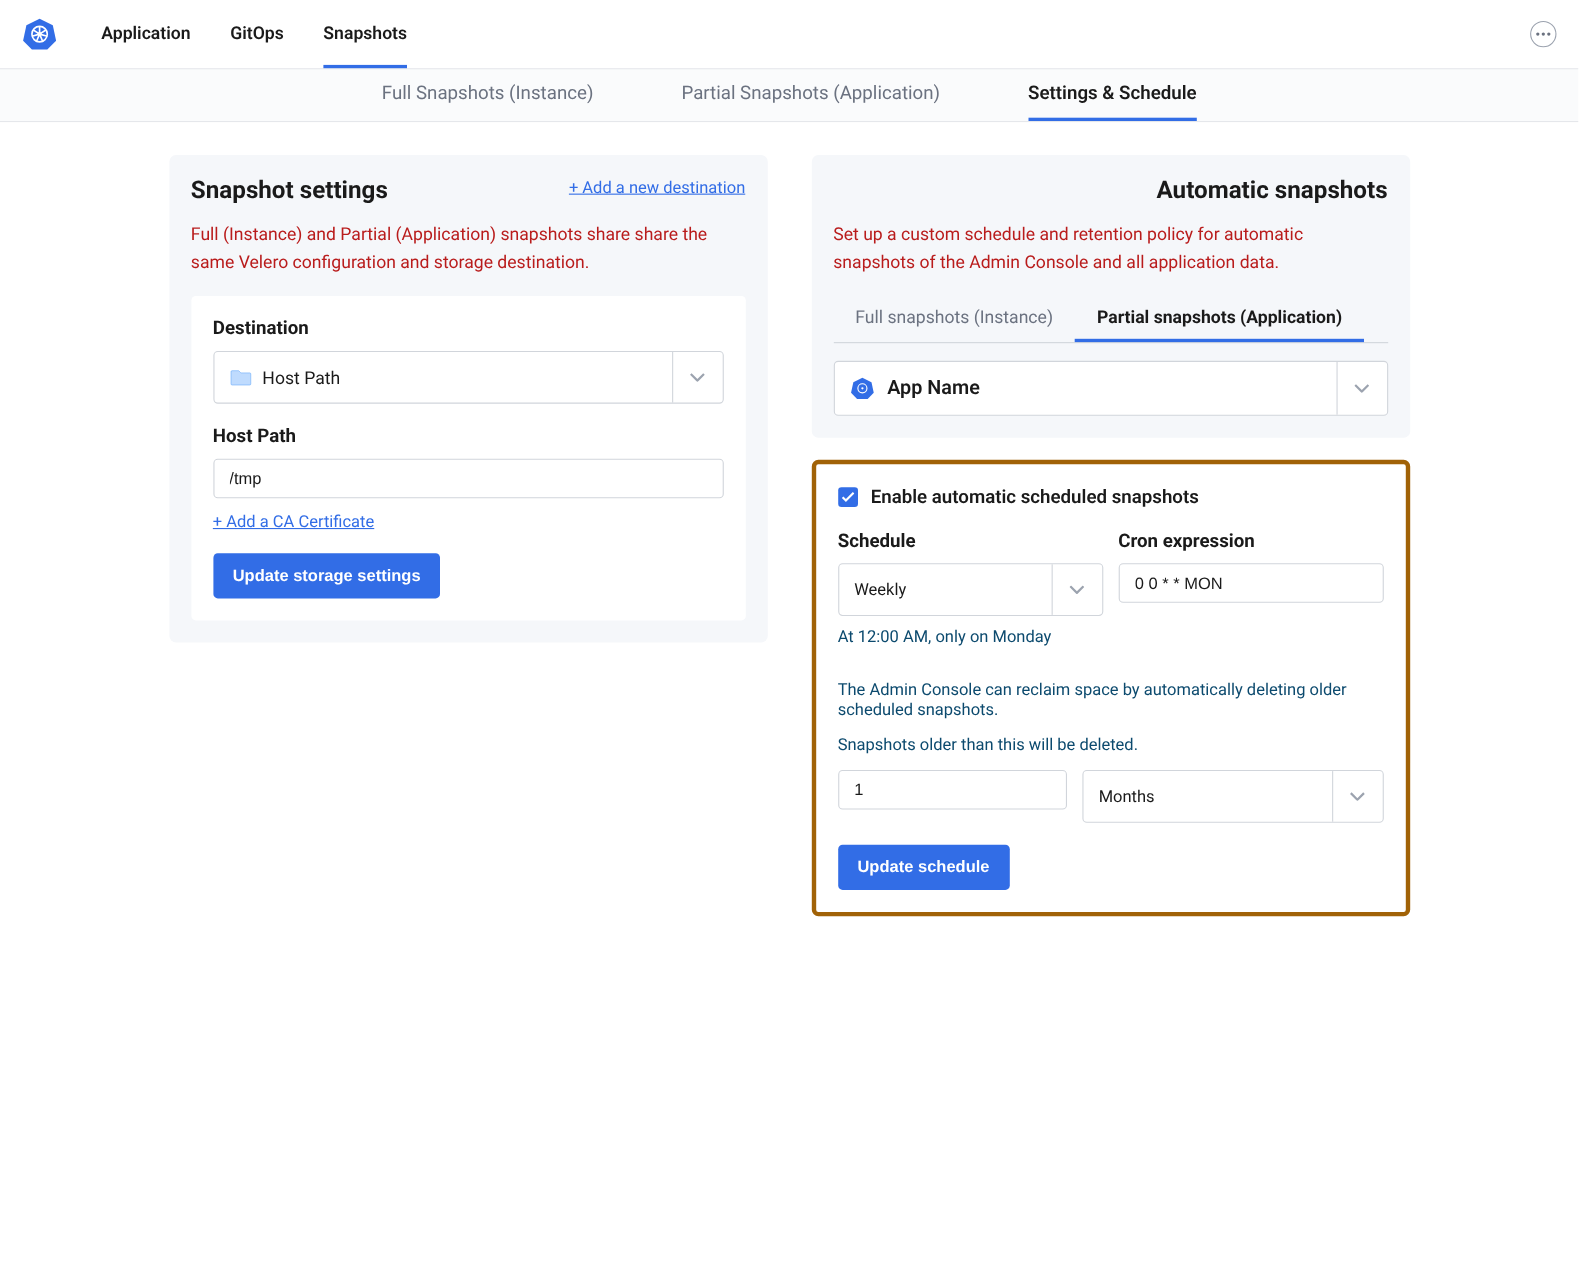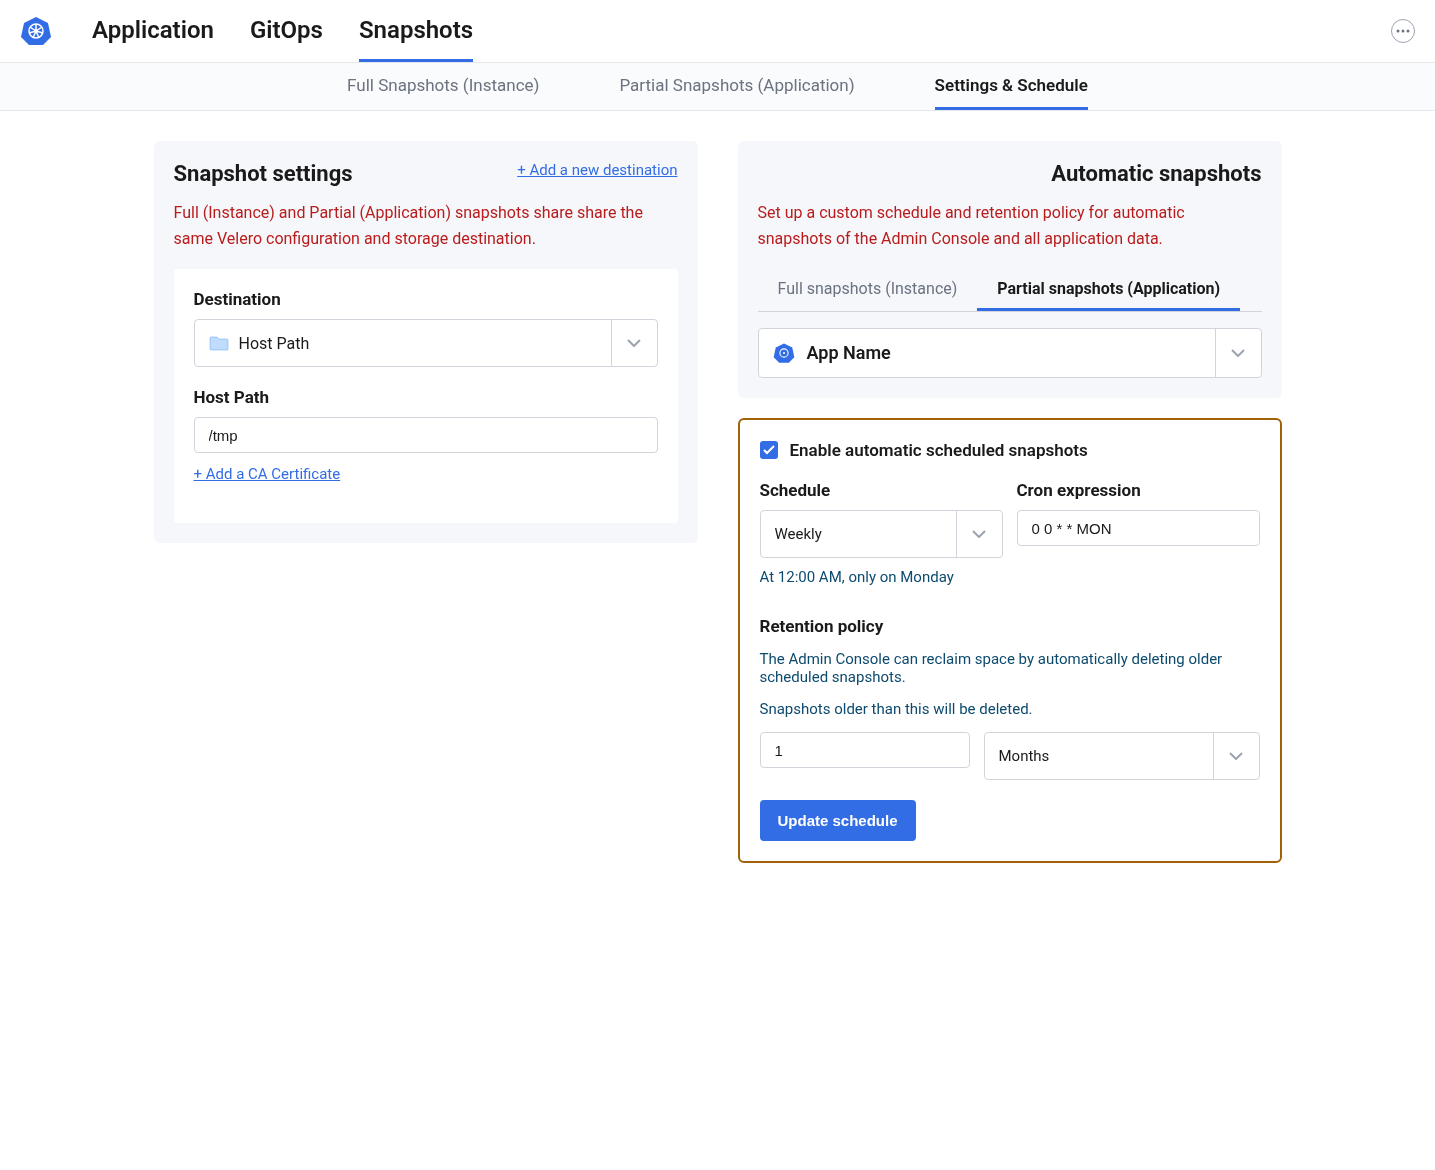--- a/index.html
+++ b/index.html
@@ -22,21 +22,21 @@
       height: 32px;
       margin-right: 40px;
     }
     .topnav-tabs {
       display: flex;
       gap: 36px;
       height: 100%;
       align-items: center;
     }
     .topnav-tab {
-      font-size: 24px;
+      font-size: 16px;
       font-weight: 600;
       color: #1a1a1a;
       cursor: pointer;
       height: 100%;
       display: flex;
       align-items: center;
       border-bottom: 3px solid transparent;
     }
     .topnav-tab.active {
       border-bottom-color: #326de6;
@@ -324,20 +324,21 @@
             </svg>
           </div>
         </div>
 
         <div class="field-label">Host Path</div>
         <input class="text-input" value="/tmp" style="">
         <div style="margin-top:12px; margin-bottom:20px;">
           <a class="link">+ Add a CA Certificate</a>
         </div>
 
+        <button class="btn-primary">Update storage settings</button>
 
       </div>
     </div>
   </div>
 
   <div class="col">
 
     <div class="panel">
       <div class="panel-title mb14">Automatic snapshots</div>
       <div class="panel-desc">Set up a custom schedule and retention policy for automatic snapshots of the Admin Console and all application data.</div>
@@ -357,21 +358,21 @@
           <span class="app-name">App Name</span>
         </div>
         <div class="select-box-arrow">
           <svg width="14" height="8" viewBox="0 0 14 8">
             <path d="M1 1l6 6 6-6" fill="none" stroke="#9ca3af" stroke-width="2"></path>
           </svg>
         </div>
       </div>
     </div>
 
-    <div class="panel" style="background:#fff; border:2px solid #a16207;">
+    <div class="panel" style="background:#fff; border:4px solid #a16207;">
       <div class="checkbox-row">
         <div class="checkbox">
           <svg width="12" height="10" viewBox="0 0 12 10">
             <path d="M1 5l3 3 7-7" fill="none" stroke="#fff" stroke-width="2"></path>
           </svg>
         </div>
         <span class="checkbox-label">Enable automatic scheduled snapshots</span>
       </div>
 
       <div class="row2">
@@ -389,21 +390,20 @@
           </div>
           <div class="hint">At 12:00 AM, only on Monday</div>
         </div>
         <div>
           <div class="field-label">Cron expression</div>
           <input class="text-input" value="0 0 * * MON" style="">
         </div>
       </div>
 
       <div class="section-gap">
-        <div class="field-label mb14">Retention policy</div>
         <div class="hint mb14">The Admin Console can reclaim space by automatically deleting older scheduled snapshots.</div>
         <div class="hint mb14">Snapshots older than this will be deleted.</div>
 
         <div class="row2 mb20">
           <div style="flex:0 0 42%;">
             <input class="text-input" value="1" style="">
           </div>
           <div>
             <div class="select-box">
               <div class="select-box-content">

